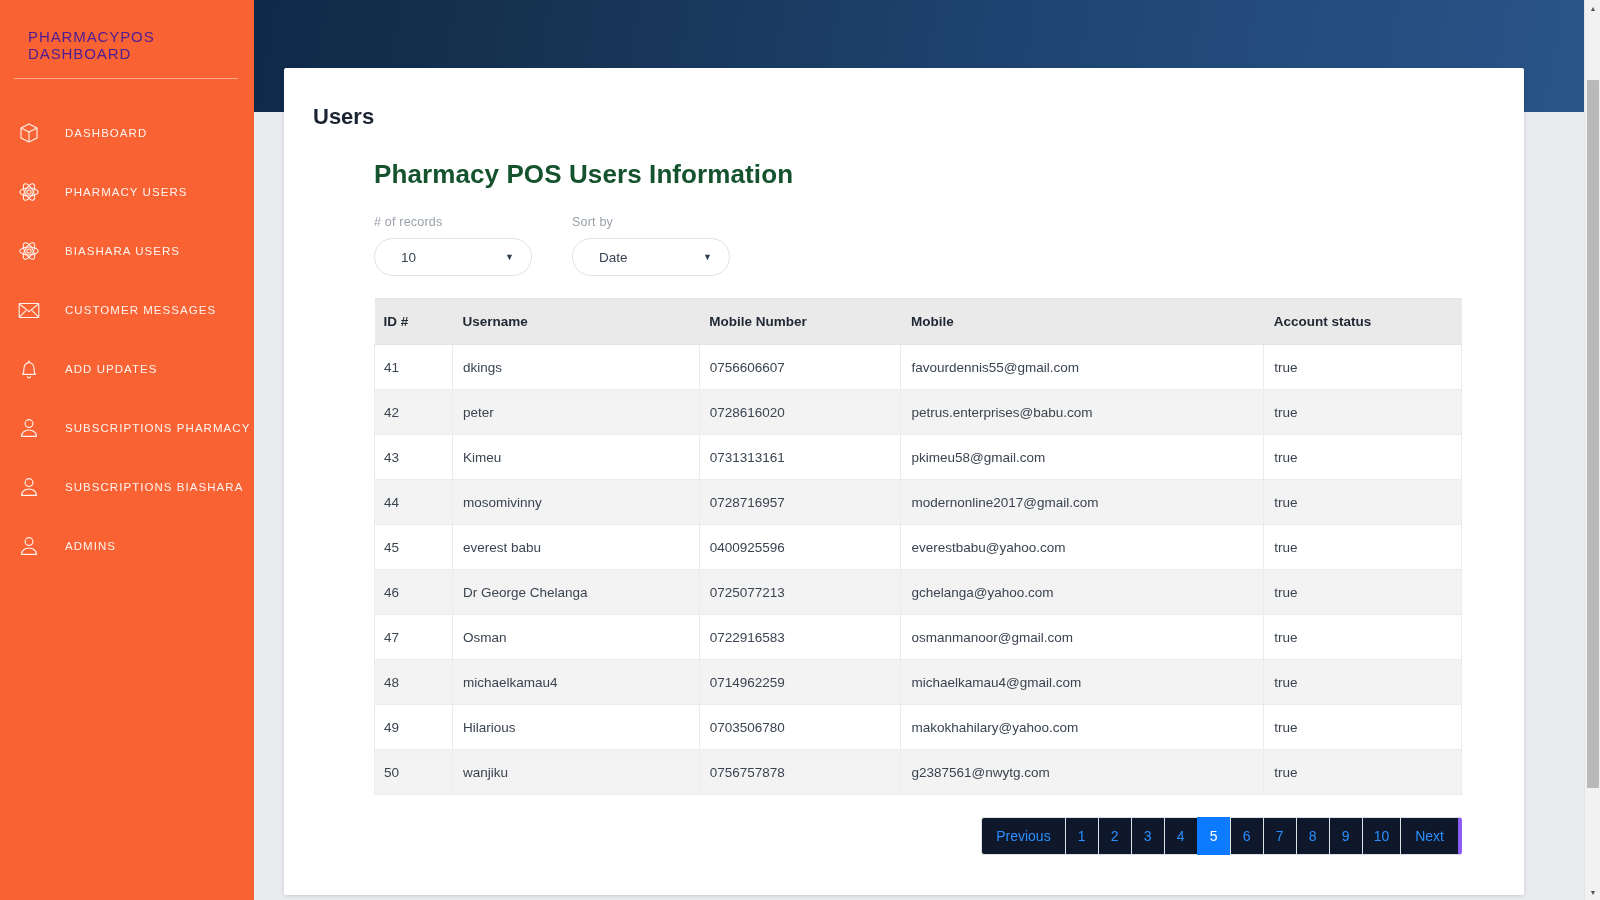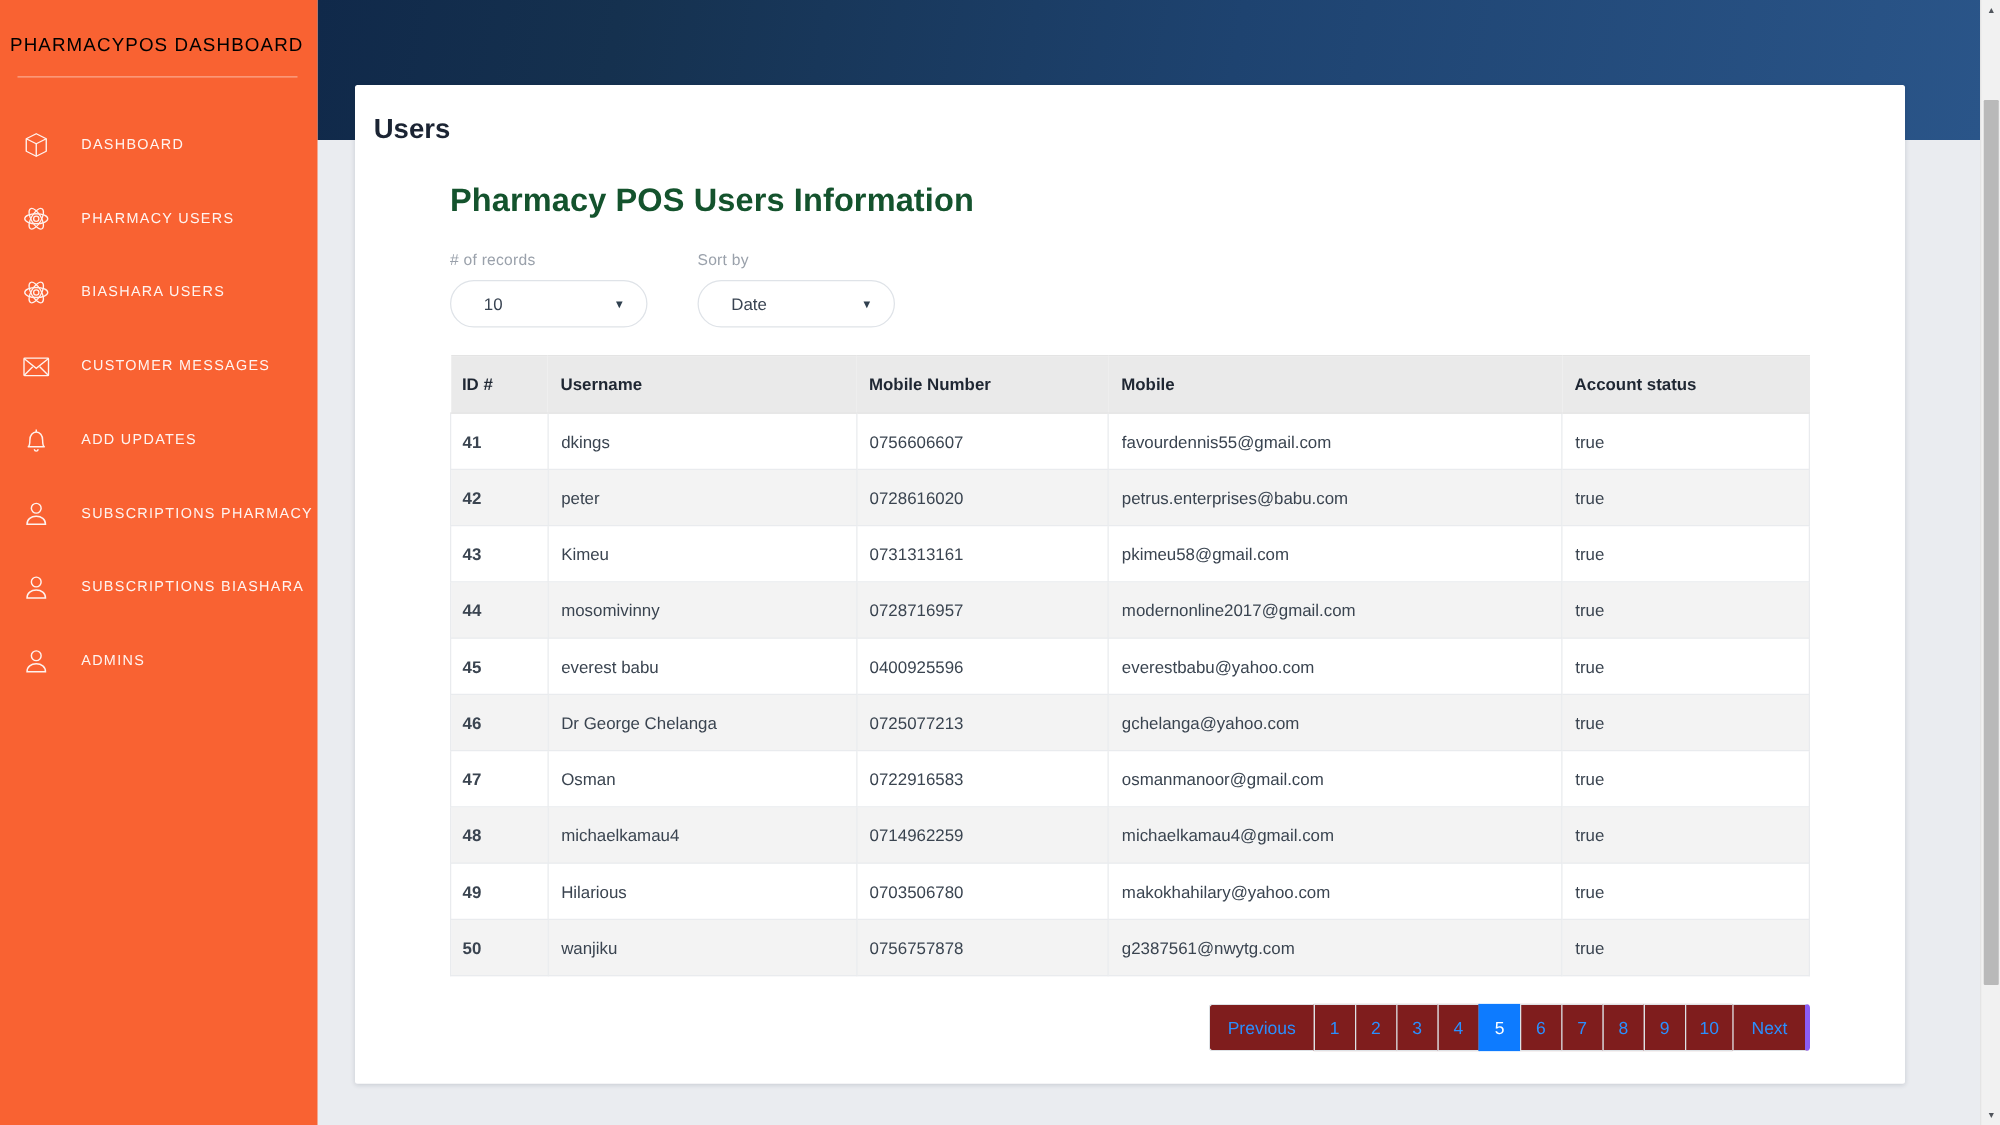--- a/index.html
+++ b/index.html
@@ -18,22 +18,22 @@
     width: 254px; height: 900px;
     background: #f96232;
     color: #ffffff;
     padding-top: 14px;
     z-index: 5;
   }
   .brand {
     font-size: 15px;
     letter-spacing: 0.9px;
     font-weight: 400;
-    color: #000000;
-    padding: 14px 0 16px 8px;
+    color: #4c1d95;
+    padding: 14px 0 16px 28px;
   }
   .brand-rule {
     height: 1px; background: rgba(255,255,255,0.45);
     margin: 0 16px 24px 14px;
   }
   .nav-item {
     display: flex; align-items: center;
     height: 59px;
     padding-left: 16px;
     cursor: pointer;
@@ -69,21 +69,21 @@
   }
 
   .card {
     position: absolute;
     left: 30px; top: 68px;
     width: 1240px;
     min-height: 757px;
     background: #ffffff;
     border-radius: 2px;
     box-shadow: 0 1px 4px rgba(20,30,50,0.16);
-    padding: 0;
+    padding: 14px;
   }
 
   .page-title {
     font-size: 22px;
     font-weight: bold;
     color: #1b2433;
     padding: 22px 0 0 15px;
   }
 
   .card-inner { padding: 0 0 0 76px; }
@@ -149,21 +149,21 @@
   }
   table.users thead th:first-child { padding-left: 9px; }
   table.users tbody td {
     padding: 14px 0 14px 10px;
     color: #3a4450;
     border-bottom: 1px solid #e9ebee;
     border-right: 1px solid #e9ebee;
     vertical-align: middle;
     height: 45px;
   }
-  table.users tbody td:first-child { padding-left: 9px; border-left: 1px solid #e9ebee; font-weight: bold; }
+  table.users tbody td:first-child { padding-left: 9px; border-left: 1px solid #e9ebee; }
   table.users tbody tr:nth-child(even) td { background: #f3f3f3; }
   table.users tbody tr:nth-child(odd)  td { background: #ffffff; }
 
   col.c-id     { width: 78px; }
   col.c-user   { width: 247px; }
   col.c-mobile { width: 202px; }
   col.c-email  { width: 363px; }
   col.c-status { width: 198px; }
 
   
@@ -177,21 +177,21 @@
     display: flex;
     border-radius: 3px;
     overflow: hidden;
   }
   .page-btn {
     min-width: 33px; height: 38px;
     padding: 0 11px;
     display: flex; align-items: center; justify-content: center;
     border: 1px solid #dee2e6;
     border-right: none;
-    background: #7f1d1d;
+    background: #0f172a;
     color: #2a8fff;
     font-size: 14px;
     cursor: pointer;
     user-select: none;
   }
   .page-btn:last-child { border-right: 4px solid #8b5cf6; }
   .page-btn.first { border-top-left-radius: 3px; border-bottom-left-radius: 3px; }
   .page-btn.last  { border-top-right-radius: 3px; border-bottom-right-radius: 3px; }
   .page-btn.active {
     background: #0d7bff;

